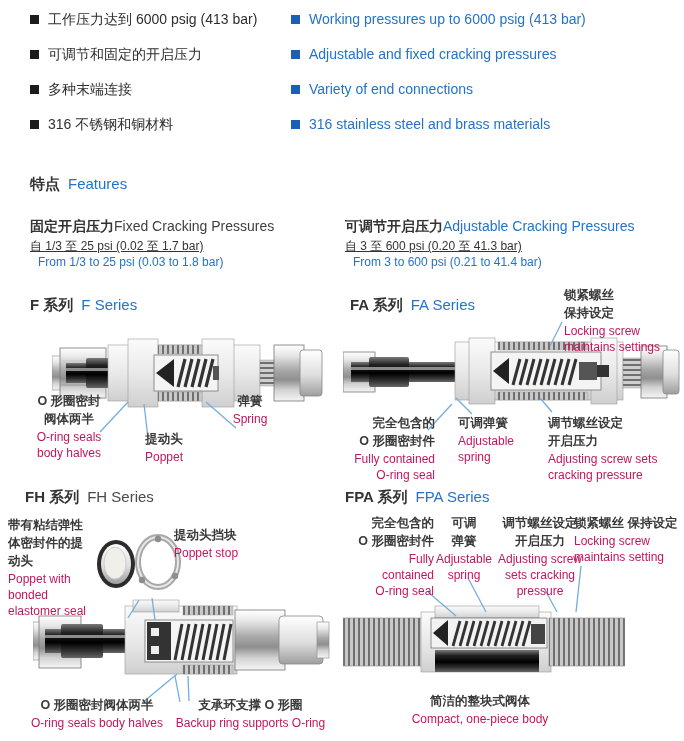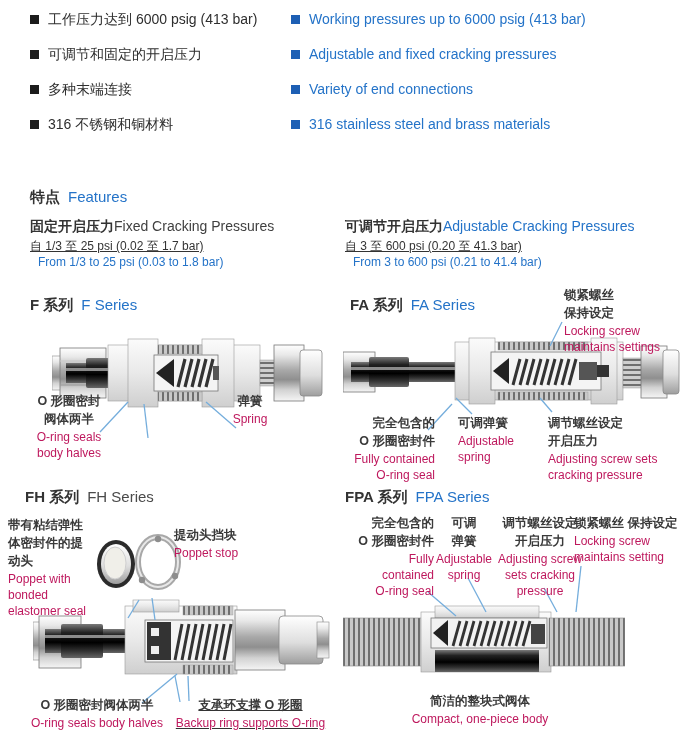--- a/index.html
+++ b/index.html
@@ -9,21 +9,21 @@
   }
   
   .bullets{position:absolute;left:30px;top:8px;right:8px;}
   .bullet-row{display:flex;align-items:flex-start;margin-bottom:13px;line-height:22px;font-size:14px;}
   .b-zh{width:261px;color:#2e2e2e;display:flex;}
   .b-en{color:#2473c8;display:flex;}
   .sq{display:inline-block;width:9px;height:9px;margin:7px 9px 0 0;flex:none;}
   .sq-dark{background:#1c1c1c;}
   .sq-blue{background:#1d5fb4;}
   
-  .features-heading{position:absolute;left:30px;top:188px;font-size:15px;font-weight:bold;}
+  .features-heading{position:absolute;left:30px;top:175px;font-size:15px;font-weight:bold;}
   .features-heading .en{color:#2473c8;font-weight:normal;margin-left:8px;}
   .feat{position:absolute;top:216px;font-size:12px;line-height:16px;}
   .feat .t{font-size:14px;line-height:20px;}
   .feat .t .zh{font-weight:bold;color:#333;}
   .feat .t .en{}
   .feat .t .en.dark{color:#3f3f3f;}
   .feat .t .en.blue{color:#2473c8;}
   .feat .r-zh{color:#333;margin-top:2px;text-decoration:underline;}
   .feat .r-en{color:#2473c8;margin-left:8px;}
   .feat-left{left:30px;width:305px;}
@@ -269,20 +269,24 @@
       <line x1="581" y1="566" x2="576" y2="612"></line>
     </g>
   </svg>
 
   <div class="lbl ta-c" style="left:18px;top:392px;width:102px;">
     <div class="zh">O 形圈密封
 阀体两半</div>
     <div class="en">O-ring seals
 body halves</div>
   </div>
+  <div class="lbl ta-c" style="left:128px;top:430px;width:72px;">
+    <div class="zh">提动头</div>
+    <div class="en">Poppet</div>
+  </div>
   <div class="lbl ta-c" style="left:215px;top:392px;width:70px;">
     <div class="zh">弹簧</div>
     <div class="en">Spring</div>
   </div>
 
   <div class="lbl ta-l" style="left:564px;top:286px;width:118px;">
     <div class="zh">锁紧螺丝
 保持设定</div>
     <div class="en">Locking screw
 maintains settings</div>
@@ -314,21 +318,21 @@
 elastomer seal</div>
   </div>
   <div class="lbl ta-l" style="left:174px;top:526px;width:110px;">
     <div class="zh">提动头挡块</div>
     <div class="en">Poppet stop</div>
   </div>
   <div class="lbl ta-c" style="left:22px;top:696px;width:150px;">
     <div class="zh">O 形圈密封阀体两半</div>
     <div class="en">O-ring seals body halves</div>
   </div>
-  <div class="lbl ta-c" style="left:168px;top:696px;width:165px;text-decoration:underline;">
+  <div class="lbl ta-c" style="left:168px;top:696px;width:165px;">
     <div class="zh">支承环支撑 O 形圈</div>
     <div class="en">Backup ring supports O-ring</div>
   </div>
 
   <div class="lbl ta-r" style="left:342px;top:514px;width:92px;">
     <div class="zh">完全包含的
 O 形圈密封件</div>
     <div class="en">Fully
 contained
 O-ring seal</div>

